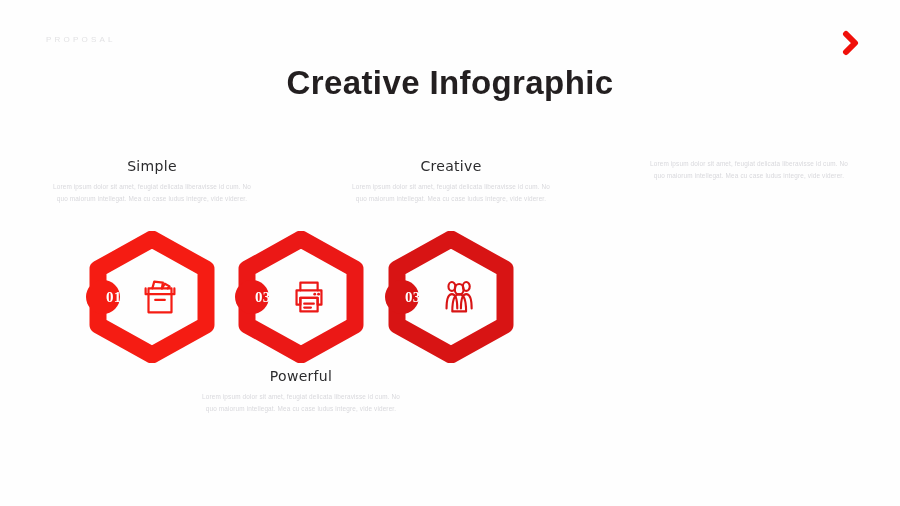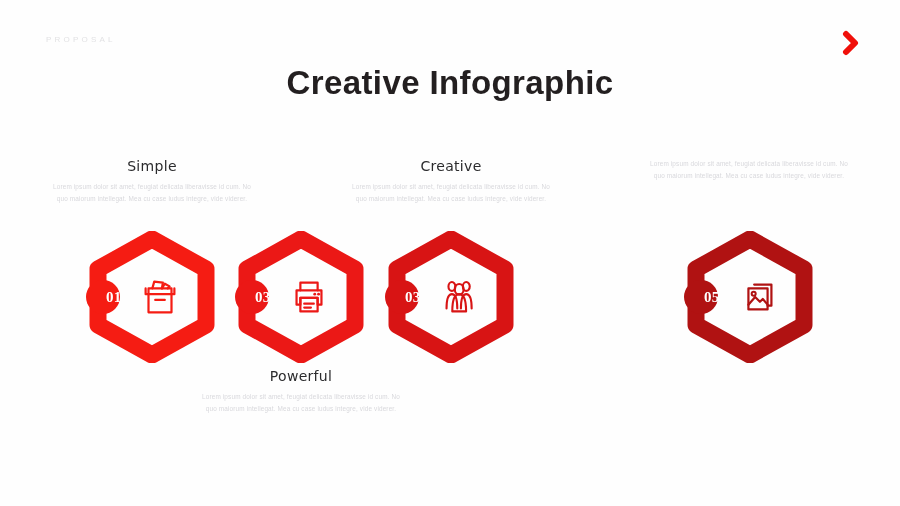--- a/index.html
+++ b/index.html
@@ -208,31 +208,14 @@
           <path d="M28 13 a3.6 4.6 0 0 1 7.2 0 a3.6 4.6 0 0 1 -7.2 0 Z"></path>
           <path d="M26 36 c0 -9 2 -15 5.6 -15 c3.6 0 5.6 6 5.6 15"></path>
           <path d="M19.6 16 a4.6 5.6 0 0 1 9.2 0 a4.6 5.6 0 0 1 -9.2 0 Z"></path>
           <path d="M17 39 c0 -11 2.6 -18 7.2 -18 c4.6 0 7.2 7 7.2 18 Z"></path>
         </g>
       </svg>
     </span>
   </div>
 
 
-  <div class="hex hex-5">
-    <svg viewBox="0 0 136 132" aria-hidden="true">
-      <path d="M68 8 L122 38 L122 94 L68 124 L14 94 L14 38 Z" fill="none" stroke="#B01212" stroke-width="17" stroke-linejoin="round"></path>
-      <circle cx="19" cy="66" r="17" fill="#B01212"></circle>
-    </svg>
-    <span class="hex-num">05</span>
-    <span class="hex-icon">
-      <svg viewBox="0 0 48 48">
-        <g fill="none" stroke="#B01212" stroke-width="2.3" stroke-linejoin="round" stroke-linecap="round">
-          <path d="M20 11 L38 11 L38 33 L34 33"></path>
-          <path d="M14 15 L34 15 L34 37 L14 37 Z"></path>
-          <path d="M14 32 L21 24 L26 29 L29 26 L34 32"></path>
-        </g>
-        <circle cx="19.5" cy="20.5" r="2.1" fill="none" stroke="#B01212" stroke-width="2.1"></circle>
-      </svg>
-    </span>
-  </div>
 
 </div>
 
 </body></html>

